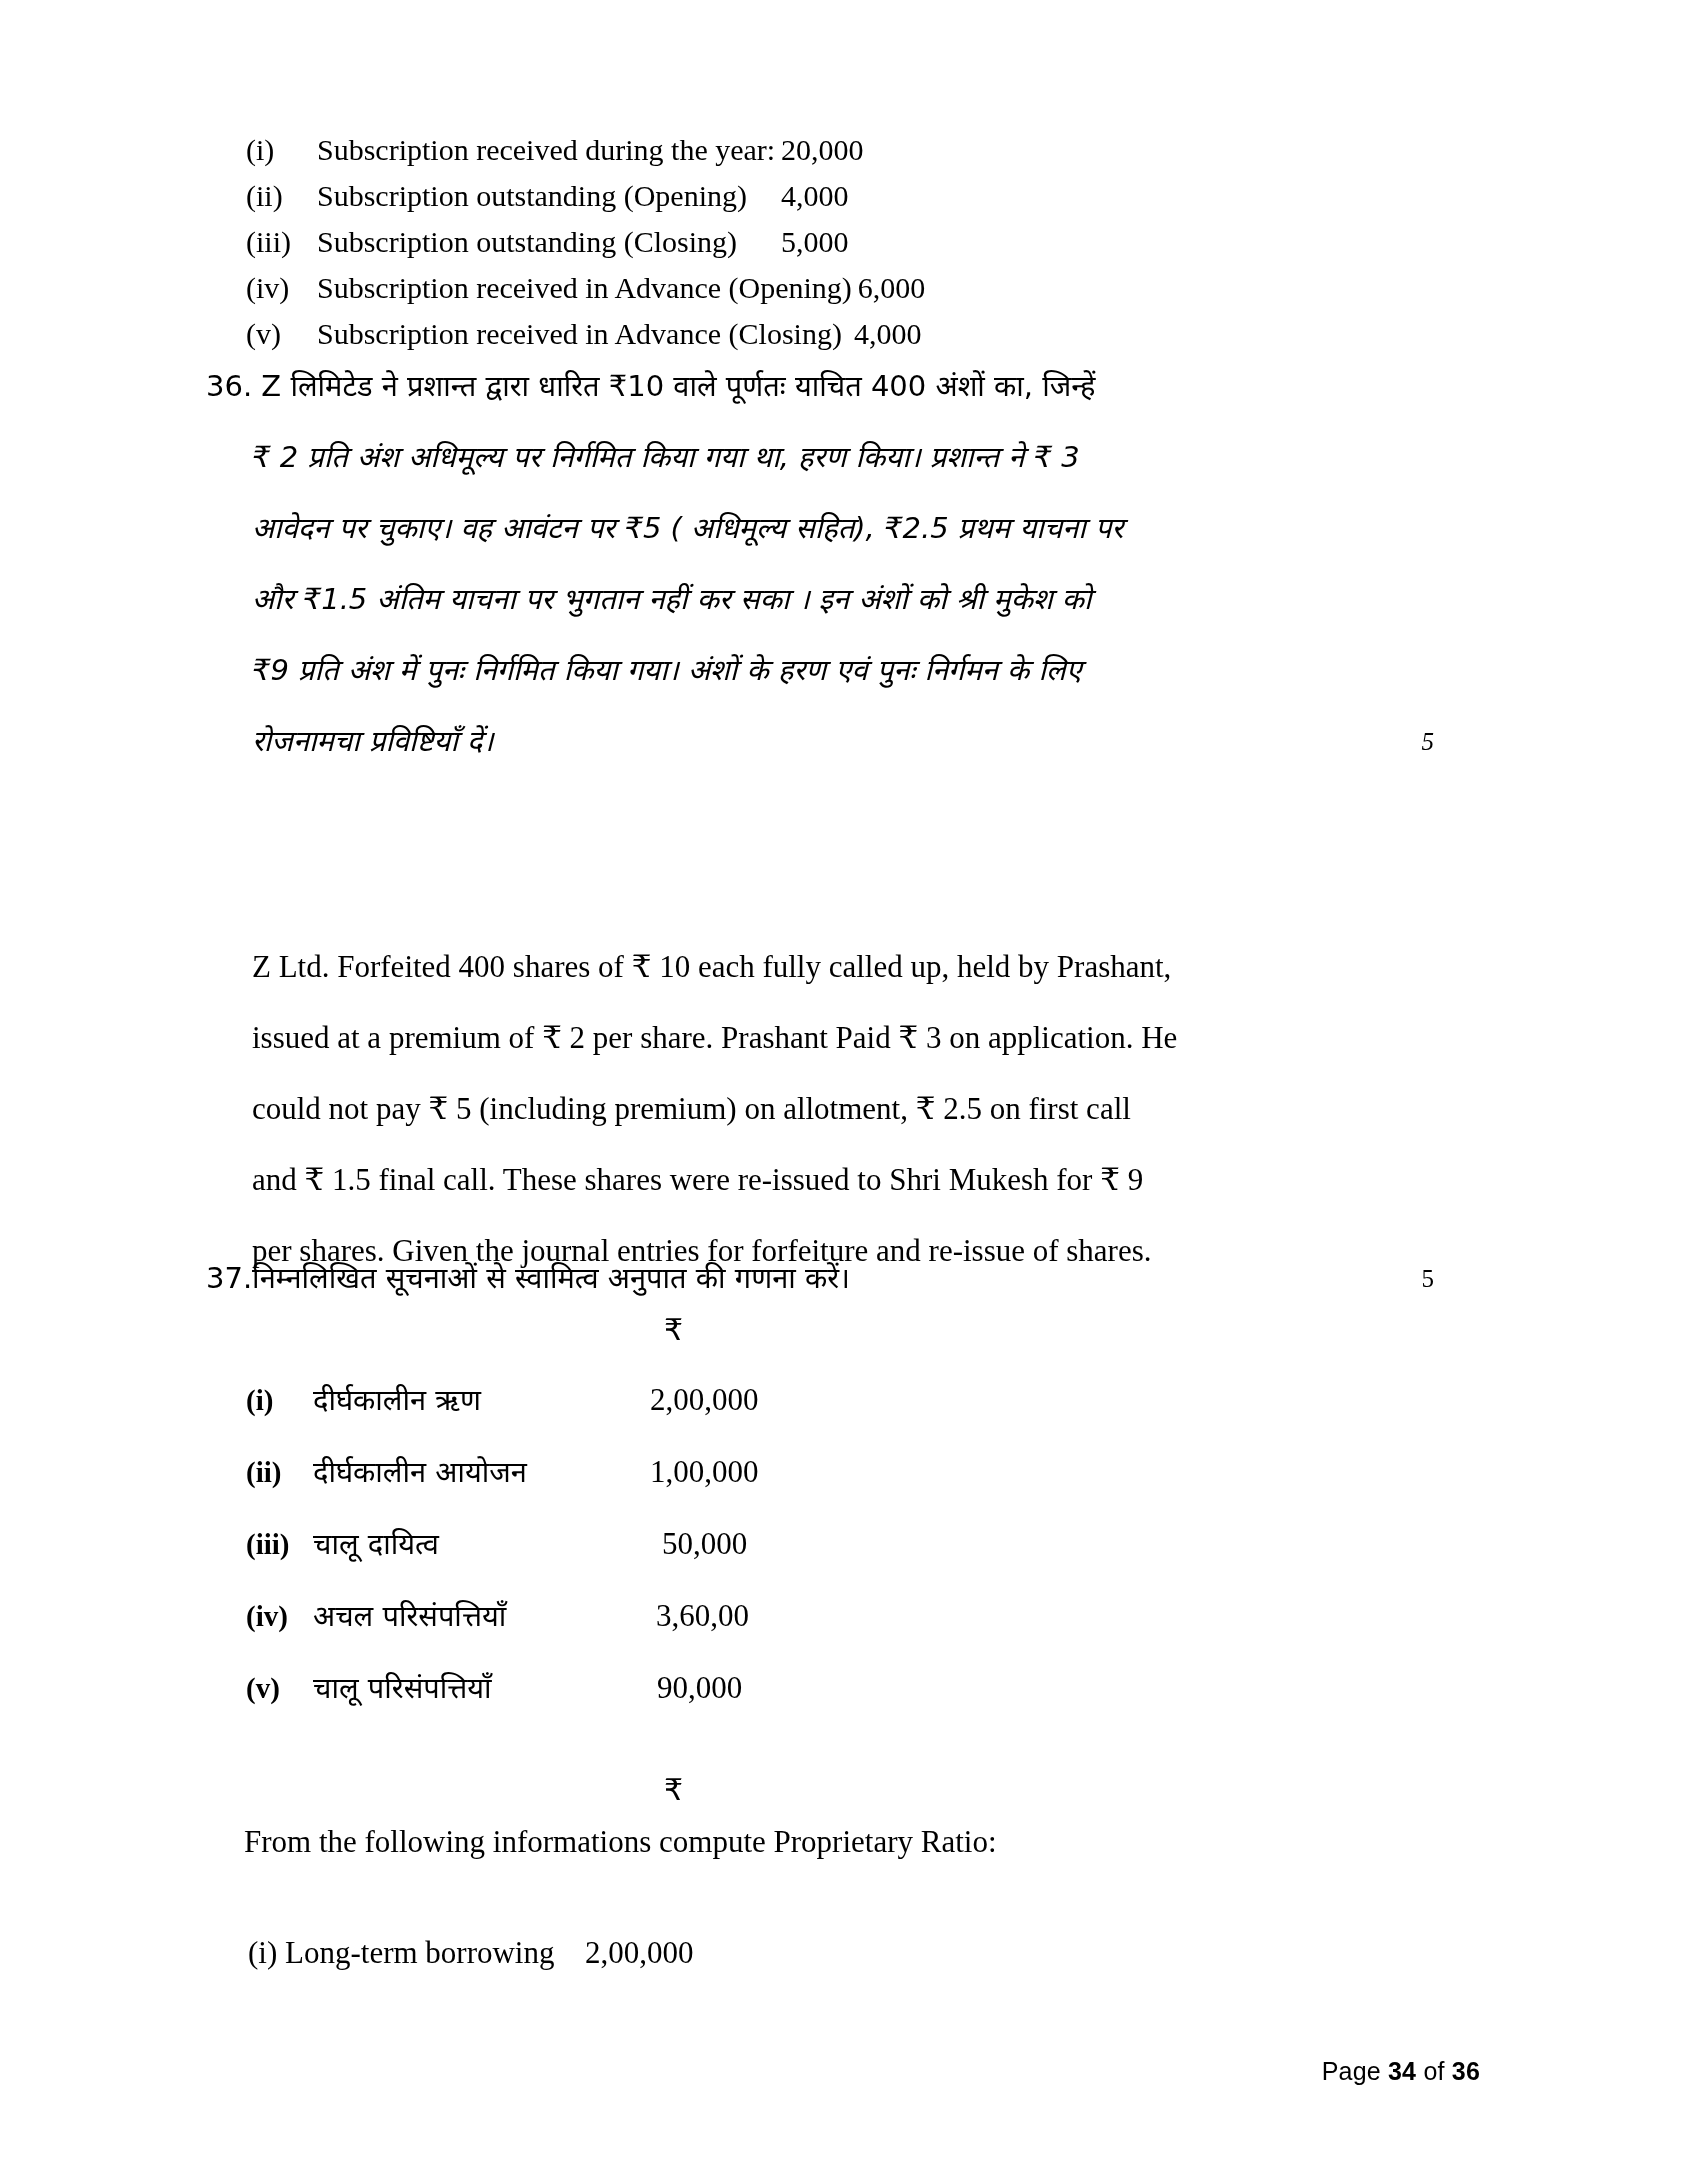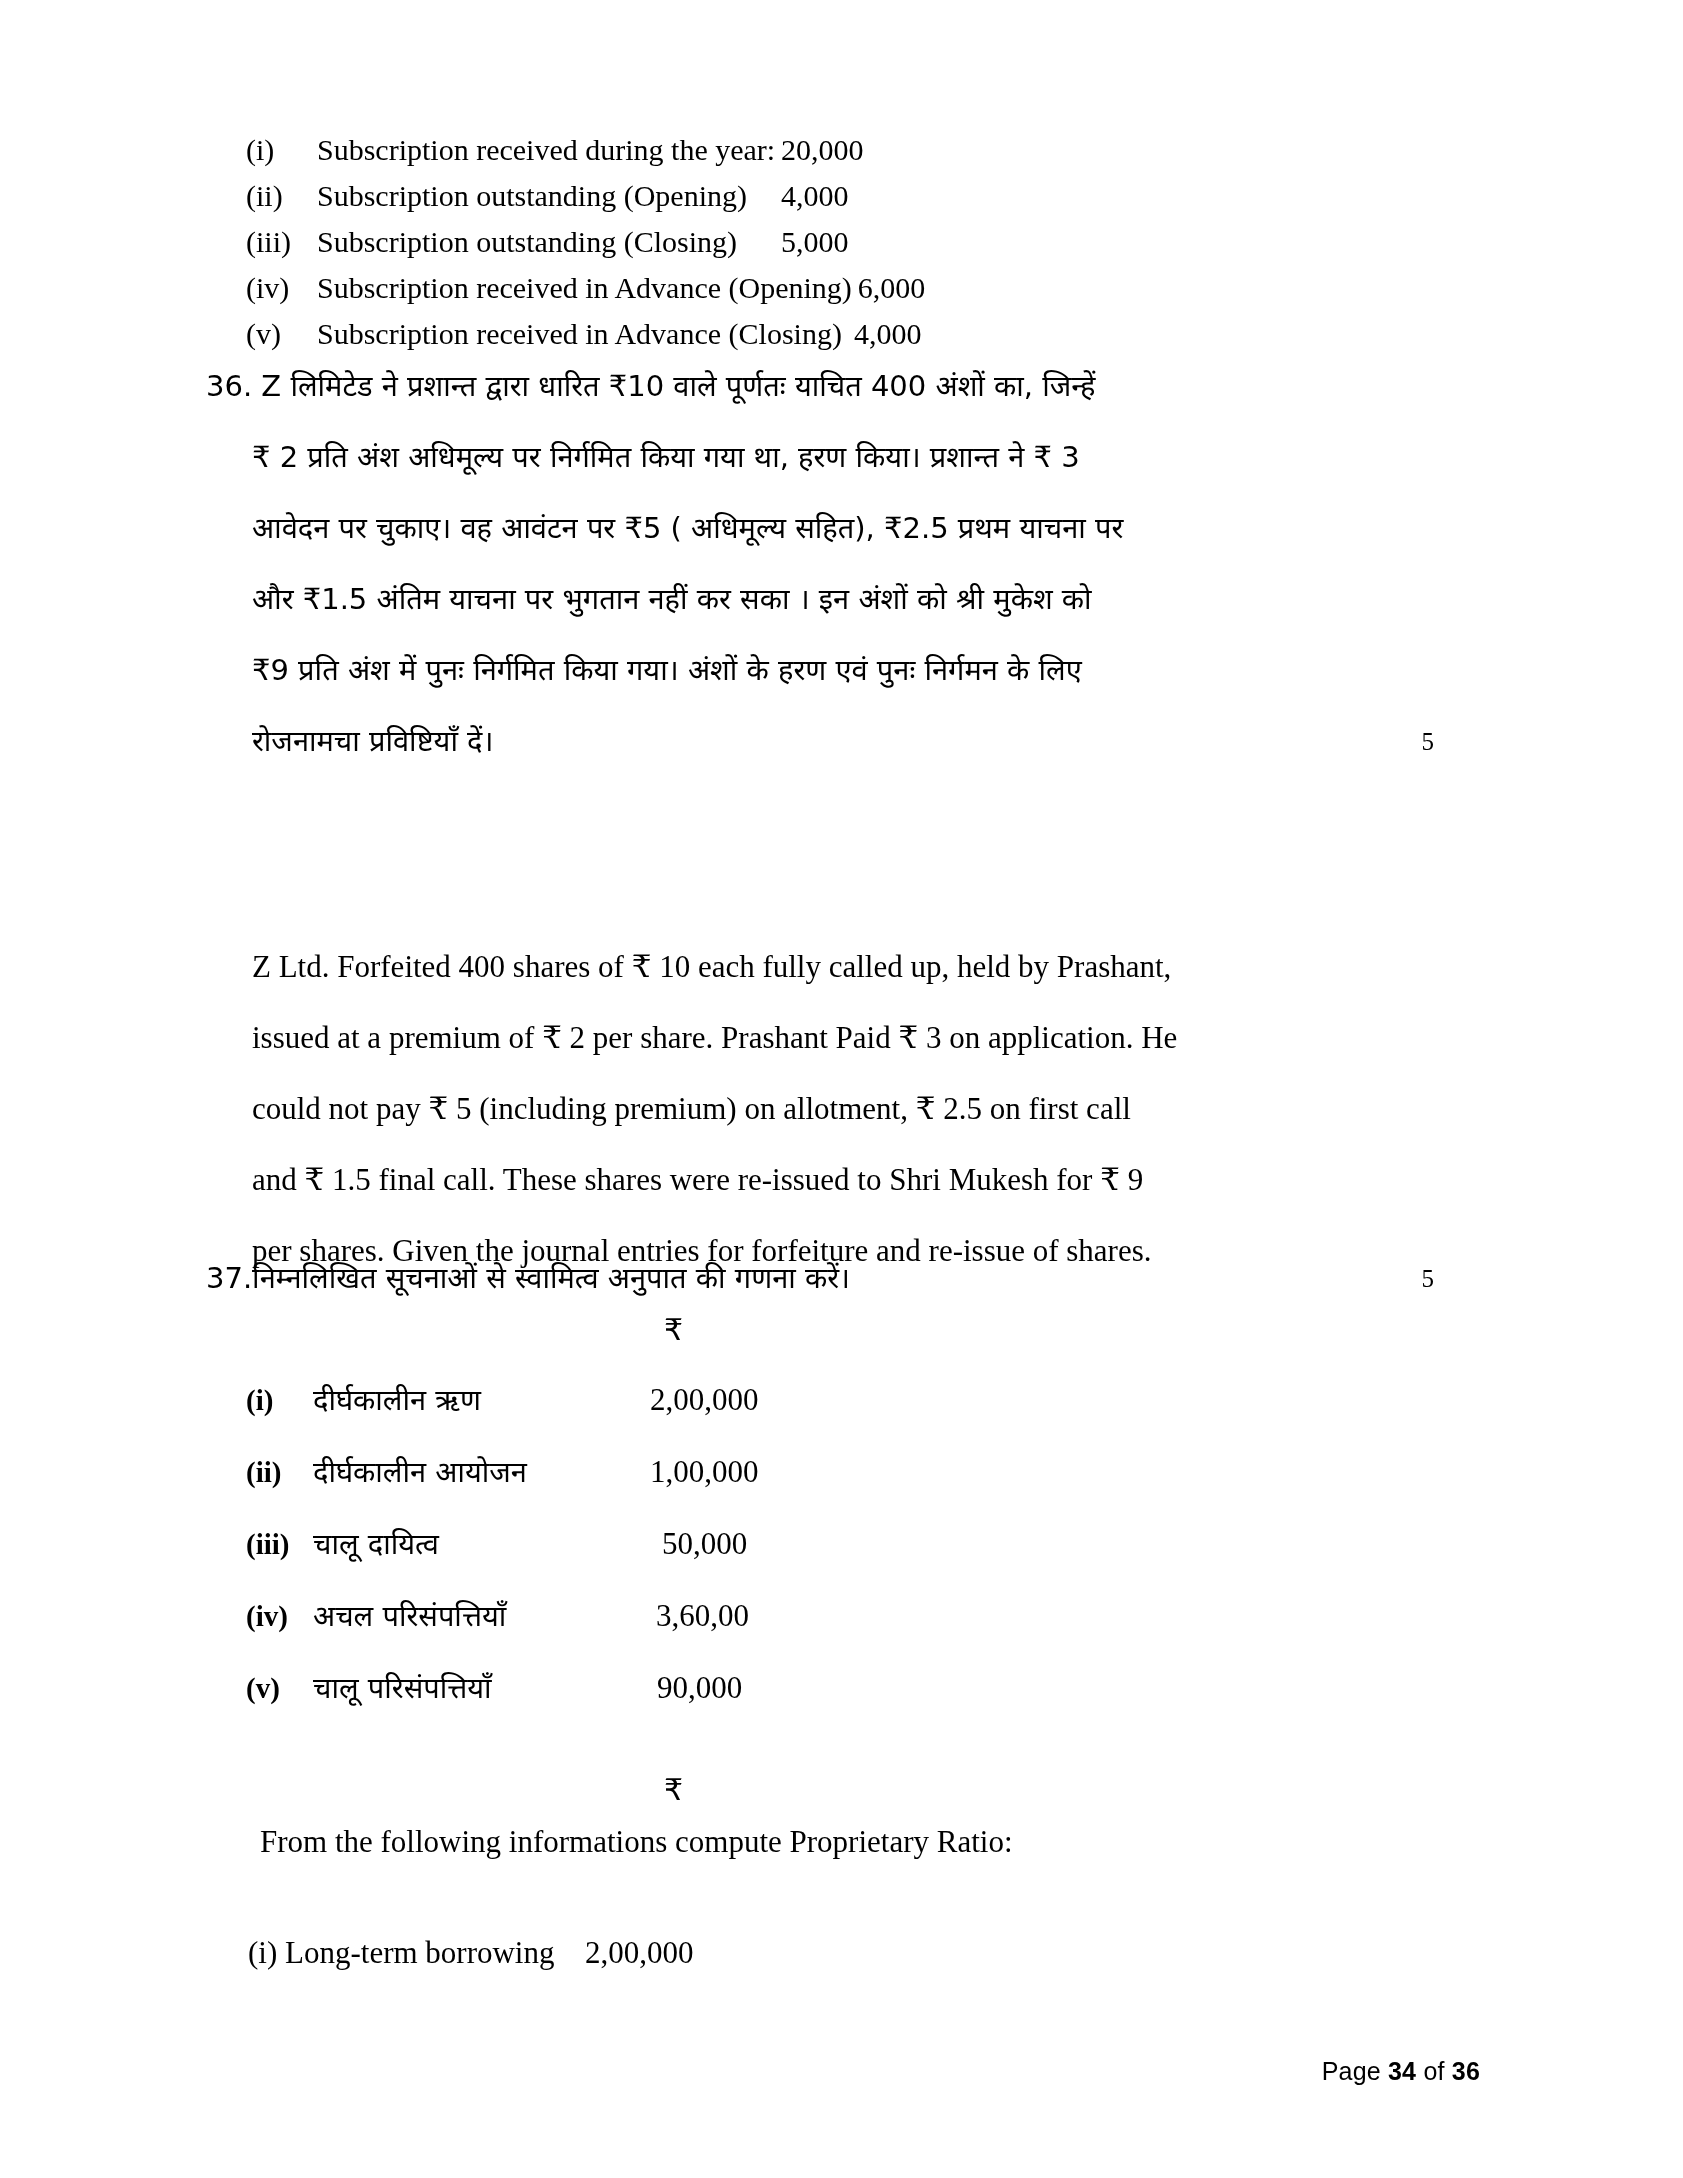--- a/index.html
+++ b/index.html
@@ -66,21 +66,21 @@
   .q-line {
     position: relative;
     font-size: 31px;
     line-height: 71px;
     height: 71px;
     white-space: nowrap;
   }
   .q-line.hi {
     font-size: 29px;
   }
-  .indent-1 { padding-left: 46px; }
+  .indent-1 { padding-left: 46px; font-style: italic; }
 
   .marks {
     position: absolute;
     right: 0;
     font-size: 25px;
     font-family: "Liberation Serif", serif;
   }
 
   
   .q36-en {
@@ -137,21 +137,21 @@
     font-family: "DejaVu Sans", "Liberation Sans", sans-serif;
   }
   .ratio-amt {
     position: absolute;
     font-size: 31px;
     font-family: "Liberation Serif", serif;
   }
 
   .from-line {
     position: absolute;
-    left: 260px;
+    left: 244px;
     top: 1824px;
     font-size: 31px;
   }
 
   .lt-row {
     position: absolute;
     left: 248px;
     top: 1935px;
     width: 891px;
     font-size: 31px;

